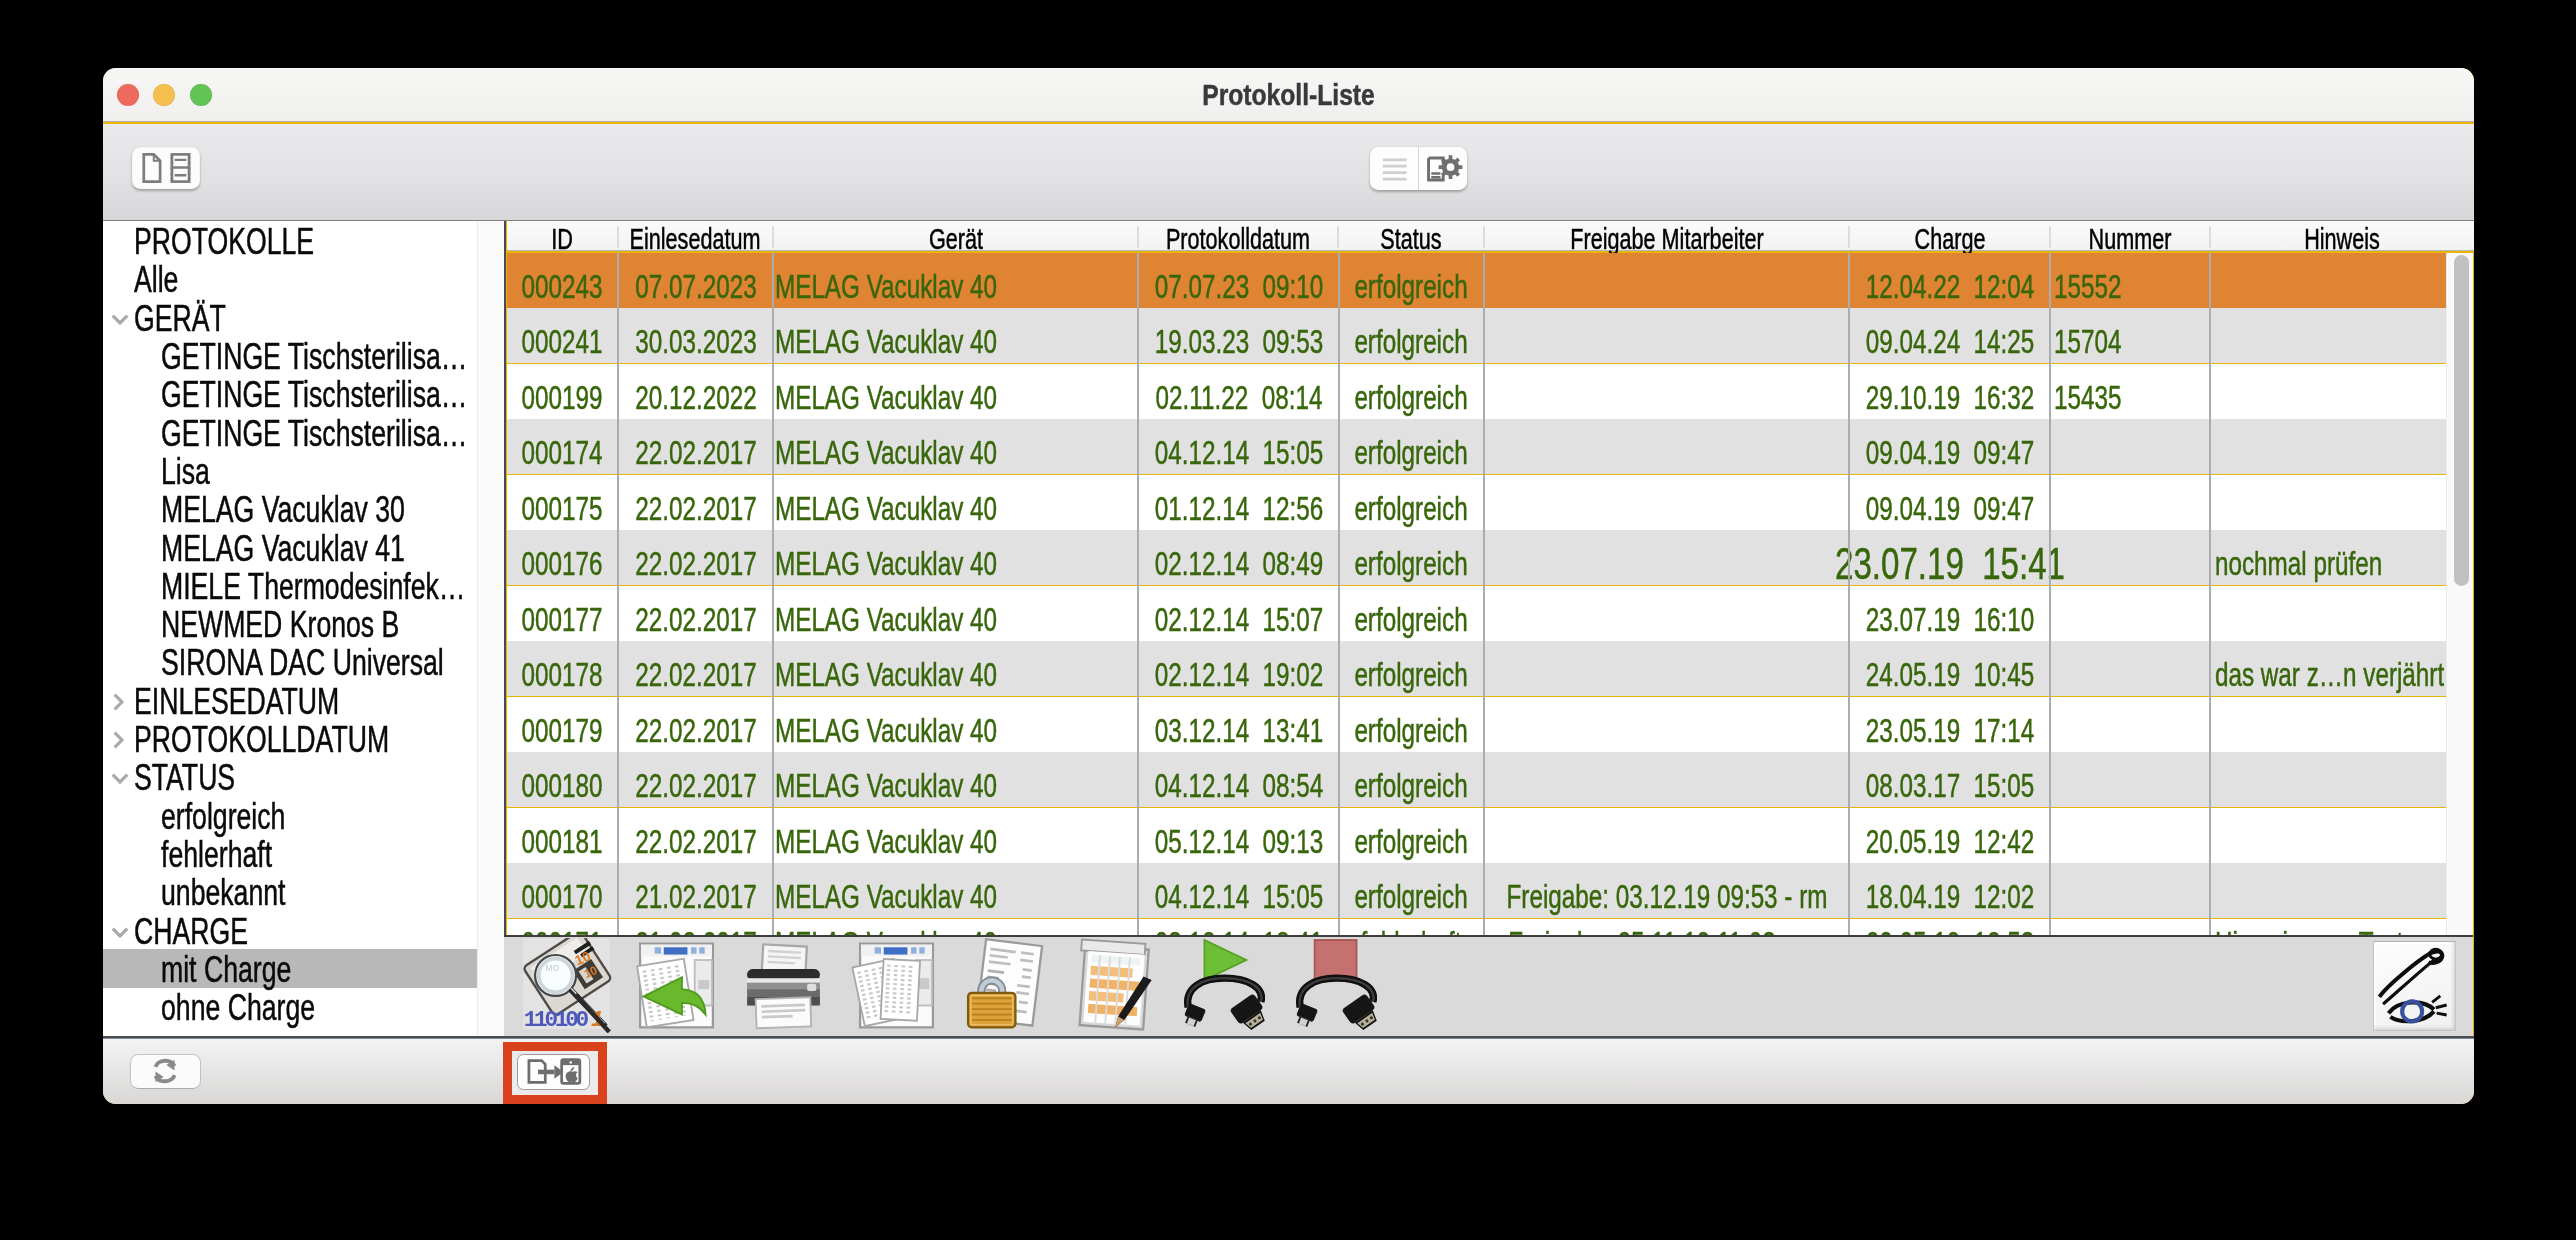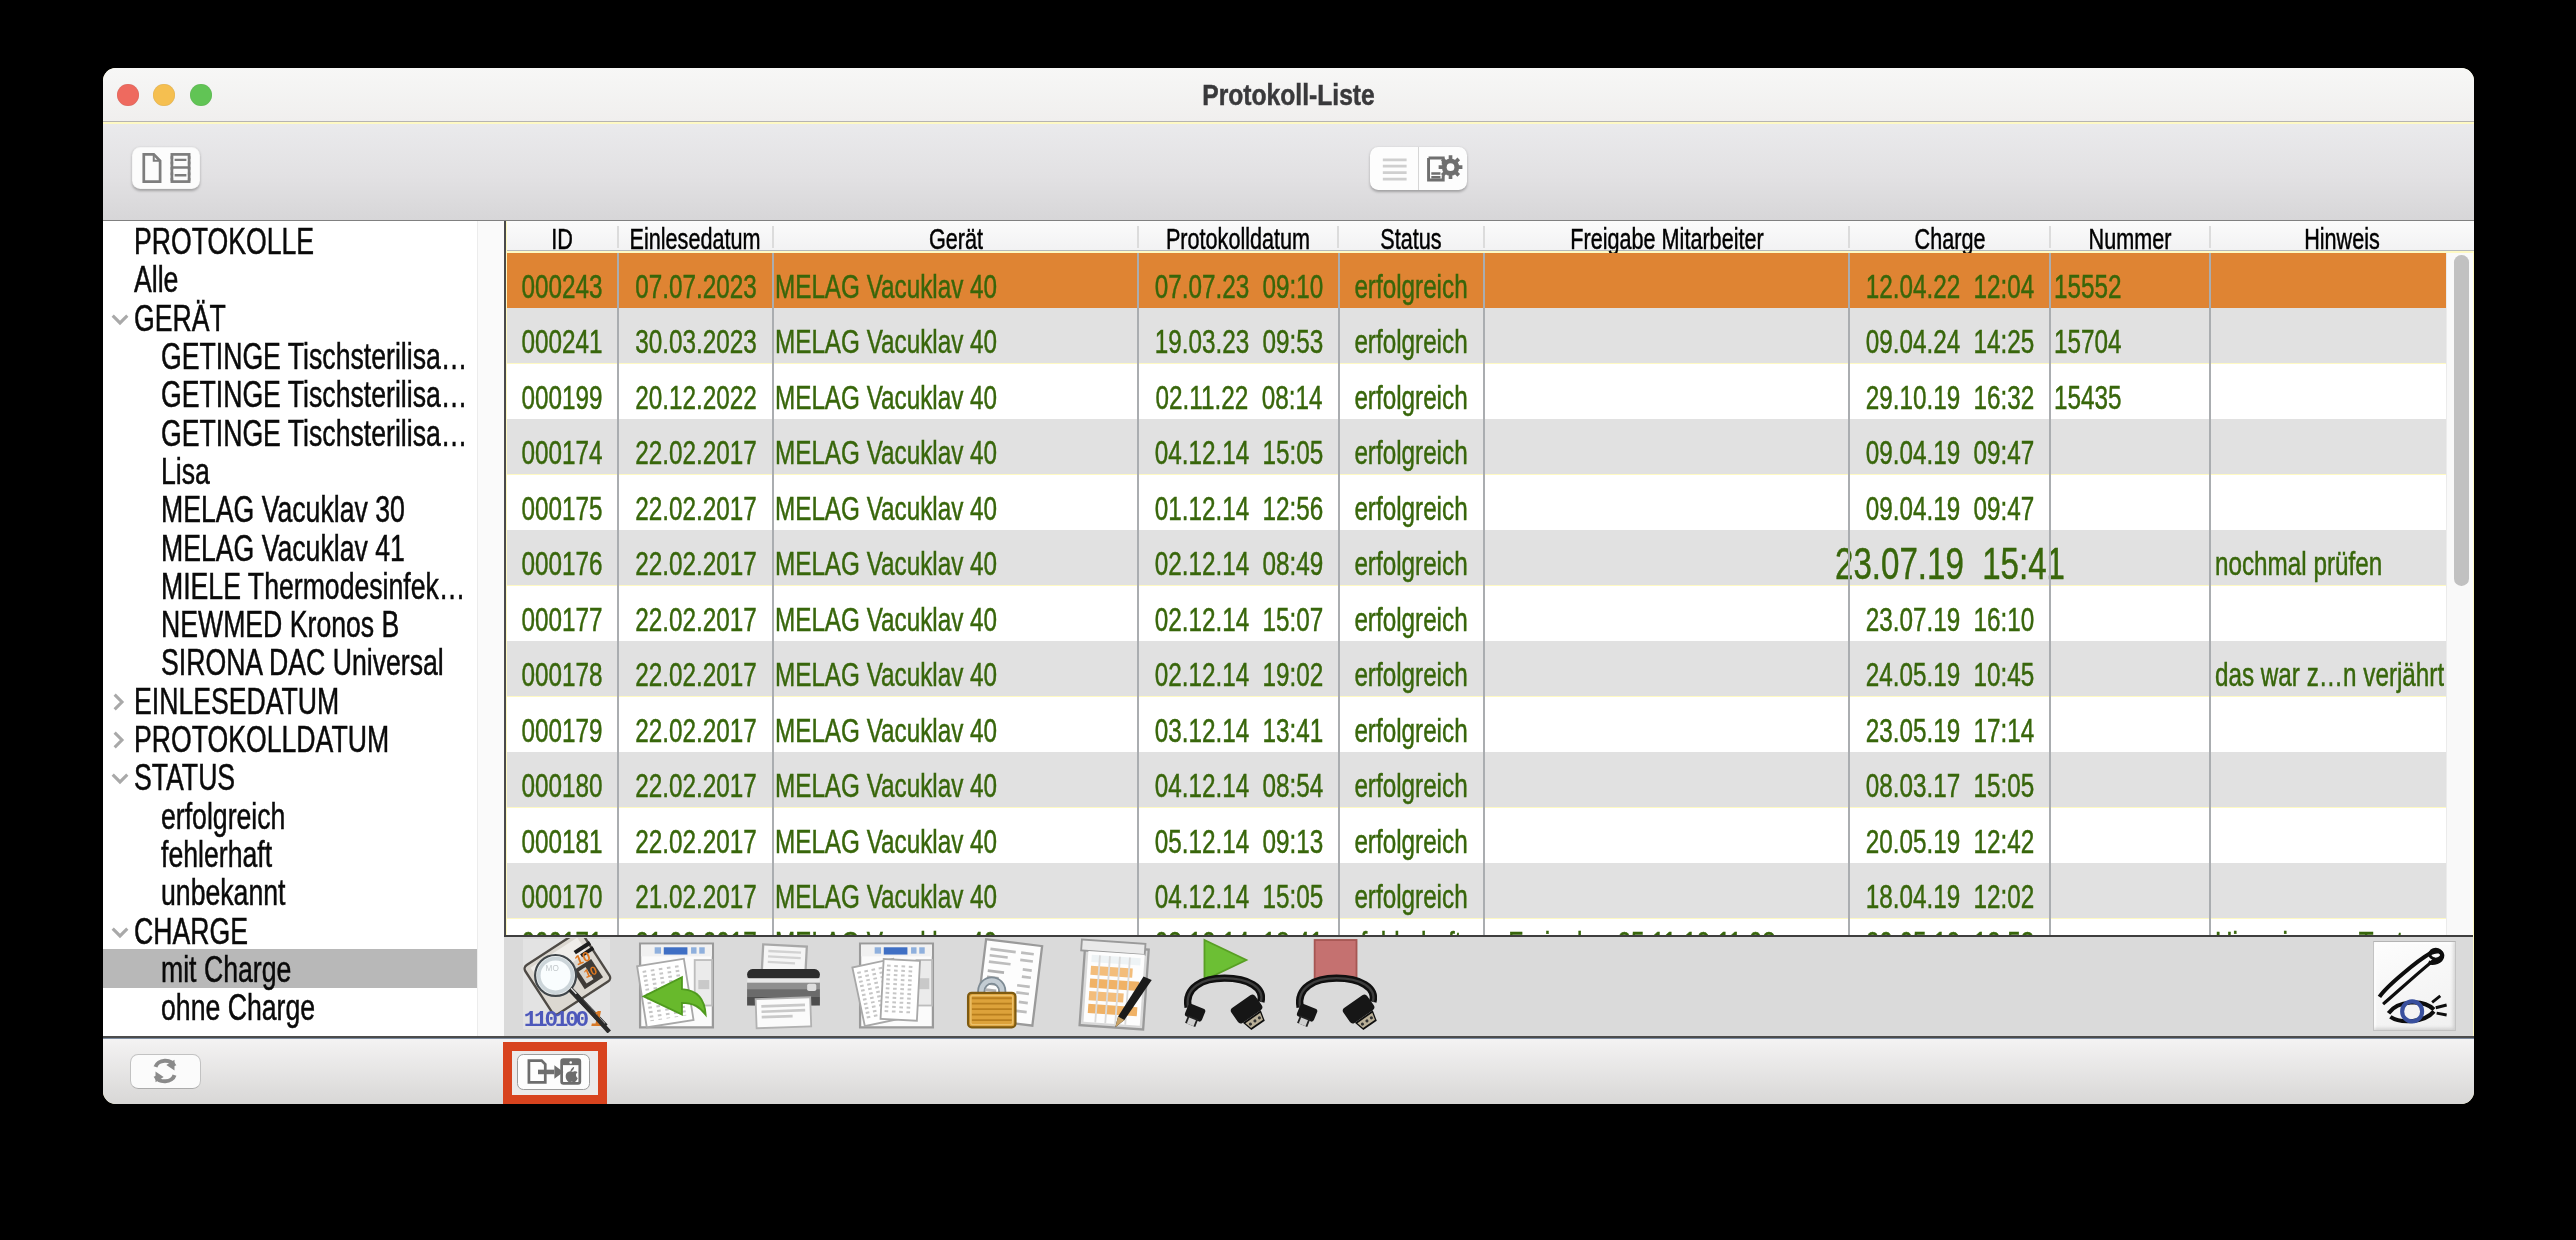--- a/index.html
+++ b/index.html
@@ -1,17 +1,17 @@
 <!DOCTYPE html>
 <html style="font-size:14.6px"><head><meta charset="utf-8"><style>
 *{margin:0;padding:0;box-sizing:border-box;}
 html,body{width:2576px;height:1241px;background:#000;overflow:hidden;
  font-family:"Liberation Sans",sans-serif;}
 #win{position:absolute;left:103px;top:68px;width:2371px;height:1036px;
- background:#fef9c3;border-radius:12.8px;overflow:hidden;}
+ background:#eab308;border-radius:12.8px;overflow:hidden;}
 .abs{position:absolute;}
 .sx{display:inline-block;transform:scaleX(0.72);-webkit-text-stroke:0.5px currentColor;opacity:0.999;}
 .cell{position:absolute;white-space:nowrap;}
 .cc .sx{position:absolute;left:50%;transform:scaleX(0.735) translateX(-50%) translateZ(0);transform-origin:0 50%;}
 .cl .sx{position:absolute;transform:scaleX(0.735) translateZ(0);transform-origin:0 50%;}
 </style></head><body>
 <div id="win">
 <div class="abs" style="left:0;top:0;width:2371px;height:54px;background:linear-gradient(#f7f7f6,#f0efee);border-bottom:1.8px solid #b6b4b2;"></div>
 <div class="abs" style="left:13.7px;top:15.5px;width:22px;height:22px;border-radius:50%;background:#ee6a5f;box-shadow:inset 0 0 0.9px rgba(0,0,0,.25);"></div>
 <div class="abs" style="left:50px;top:15.5px;width:22px;height:22px;border-radius:50%;background:#f5bf50;box-shadow:inset 0 0 0.9px rgba(0,0,0,.25);"></div>
@@ -367,20 +367,23 @@
       </div>
 <div class="cell cl" style="left:266px;top:610px;width:365px;height:55px;line-height:55px;font-size:33px;color:#38660b;">
         <span class="sx" style="left:2.3px;top:6px;">MELAG Vacuklav 40</span>
       </div>
 <div class="cell cc" style="left:631px;top:610px;width:201px;height:55px;line-height:55px;font-size:33px;color:#38660b;">
         <span class="sx" style="top:6px;">04.12.14&nbsp;&nbsp;15:05</span>
       </div>
 <div class="cell cc" style="left:831px;top:610px;width:146px;height:55px;line-height:55px;font-size:33px;color:#38660b;">
         <span class="sx" style="top:6px;">erfolgreich</span>
       </div>
+<div class="cell cc" style="left:977px;top:610px;width:365px;height:55px;line-height:55px;font-size:33px;color:#38660b;">
+        <span class="sx" style="top:6px;">Freigabe: 03.12.19 09:53 - rm</span>
+      </div>
 <div class="cell cc" style="left:1342px;top:610px;width:201px;height:55px;line-height:55px;font-size:33px;color:#38660b;">
         <span class="sx" style="top:6px;">18.04.19&nbsp;&nbsp;12:02</span>
       </div>
 <div class="abs" style="left:0;top:666px;width:1940px;height:55px;background:#ffffff;"></div>
 <div class="cell cc" style="left:-0.9px;top:666px;width:112px;height:55px;line-height:55px;font-size:33px;color:#38660b;">
         <span class="sx" style="top:-2.7px;">000171</span>
       </div>
 <div class="cell cc" style="left:111px;top:666px;width:155px;height:55px;line-height:55px;font-size:33px;color:#38660b;">
         <span class="sx" style="top:-2.7px;">21.02.2017</span>
       </div>

